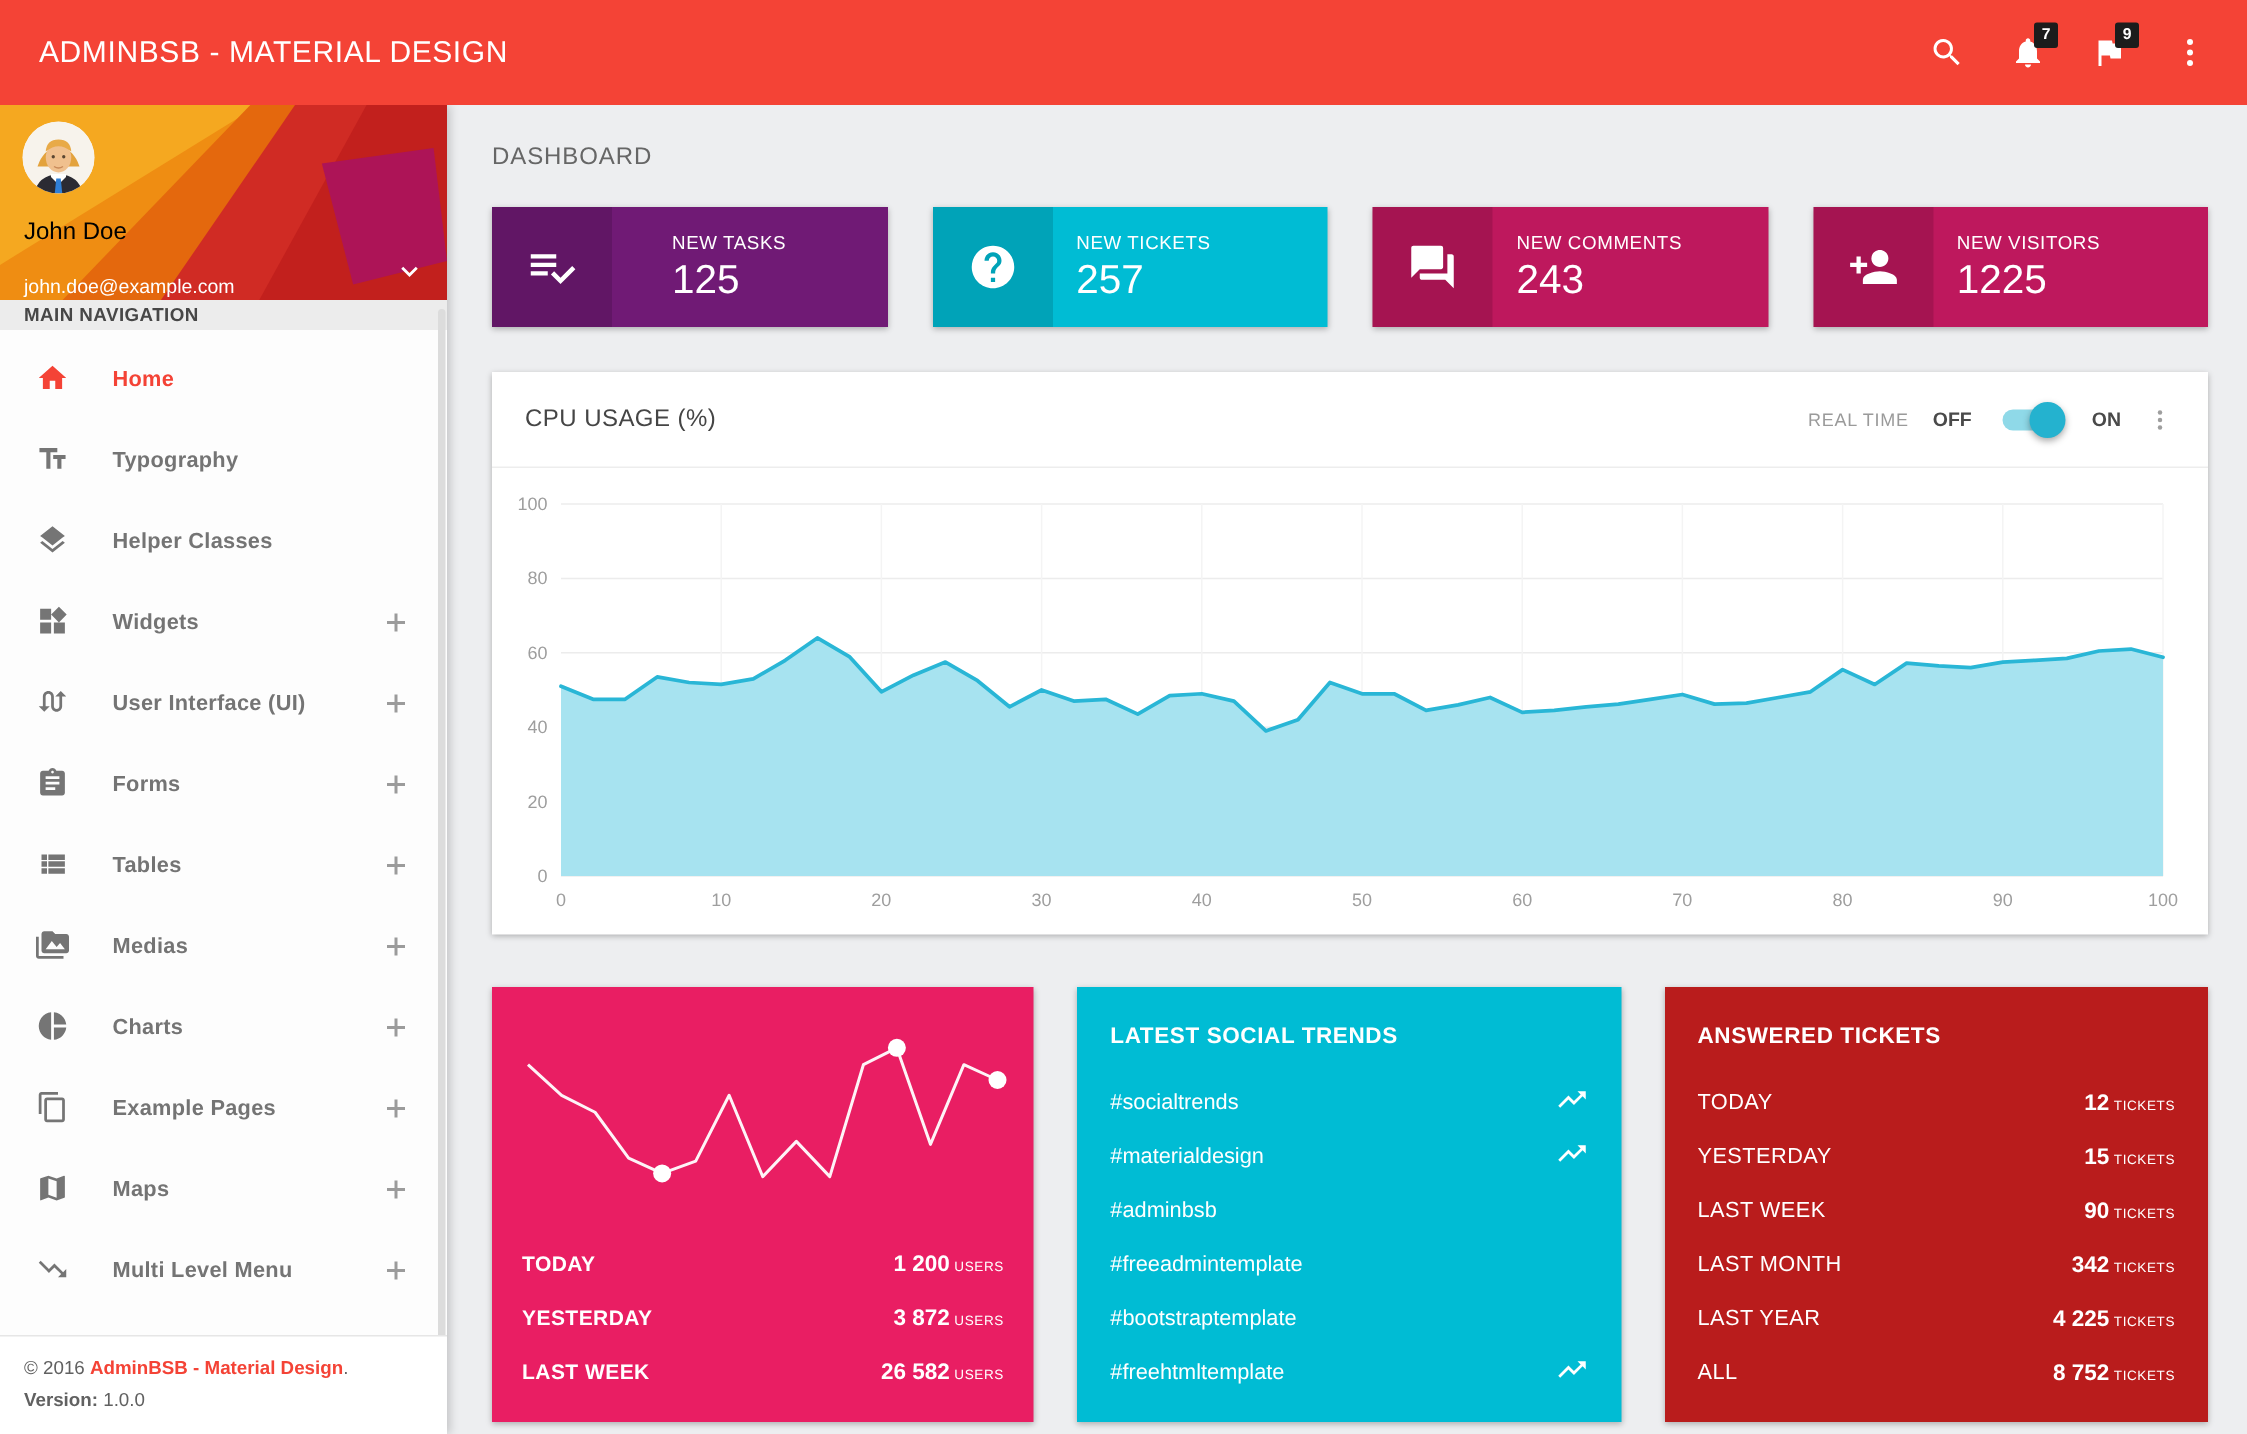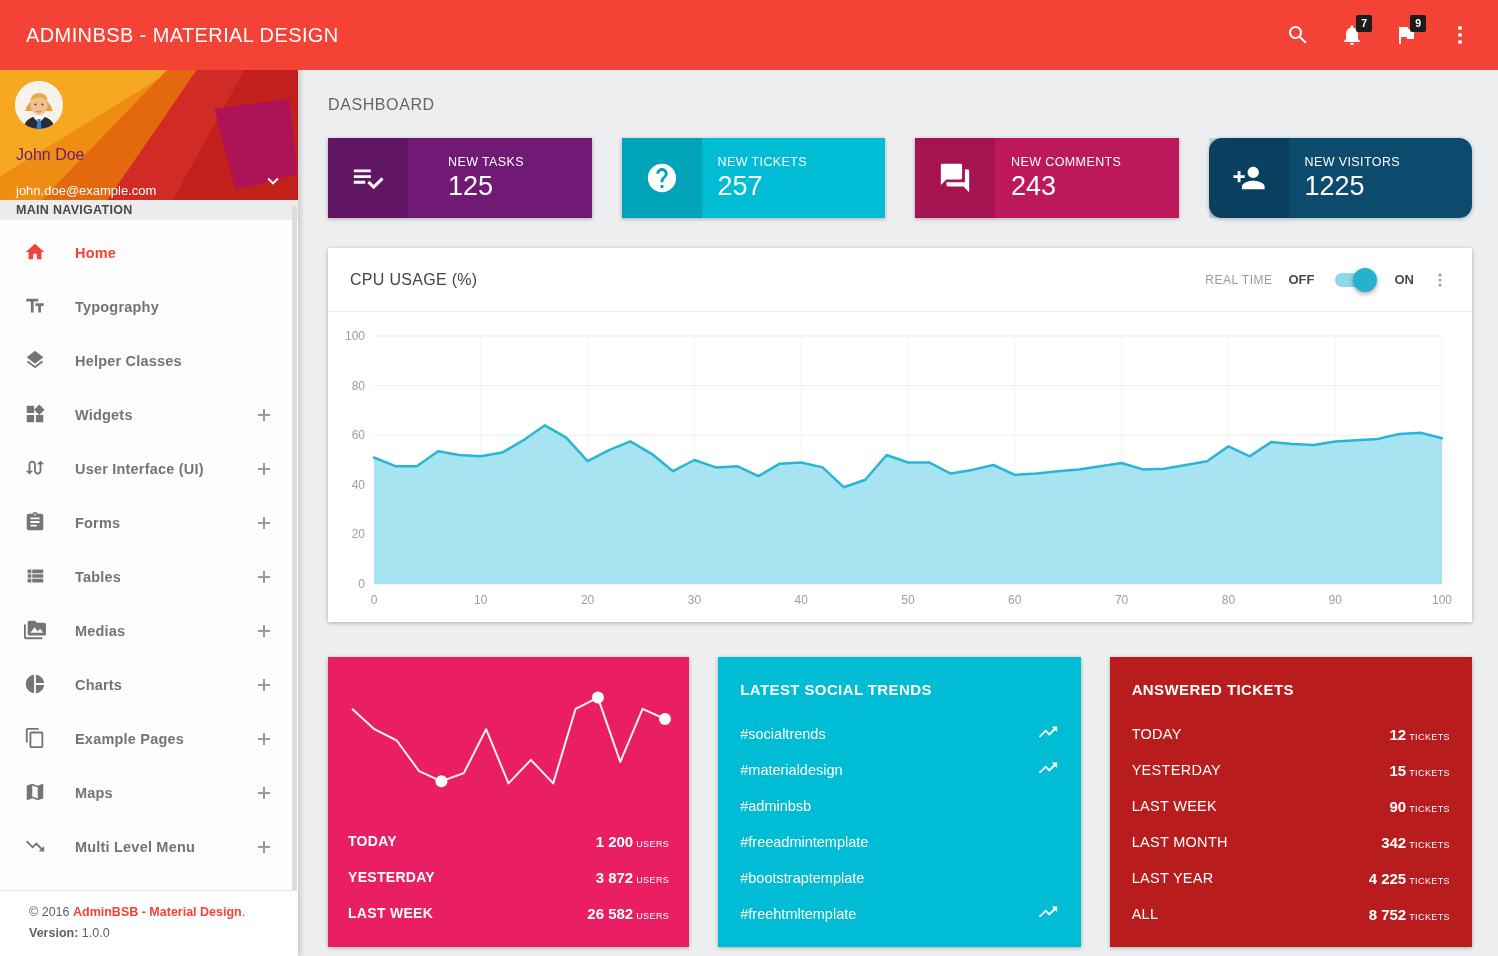--- a/index.html
+++ b/index.html
@@ -31,21 +31,21 @@
   .geo1 { background:#f5a820; clip-path:polygon(0 0, 58% 0, 0 82%); }
   .geo2 { background:#e4680d; clip-path:polygon(14% 100%, 56% 0, 100% 0, 100% 100%); }
   .geo3 { background:#d02b24; clip-path:polygon(36% 100%, 66% 0, 100% 0, 100% 100%); }
   .geo4 { background:#c2201d; clip-path:polygon(58% 100%, 82% 0, 100% 0, 100% 100%); }
   .geo5 { background:#ad1457; clip-path:polygon(72% 30%, 97% 22%, 100% 80%, 79% 92%); }
   .avatar {
     position:absolute; left:15px; top:11px; width:48px; height:48px; border-radius:50%;
     background:#f7f3ec; overflow:hidden;
   }
   .avatar svg { width:48px; height:48px; }
-  .user-name { position:absolute; left:16px; bottom:36px; color:#701a75; font-size:16px; }
+  .user-name { position:absolute; left:16px; bottom:36px; color:#000000; font-size:16px; }
   .user-email { position:absolute; left:16px; bottom:2px; color:#fff; font-size:13px; }
   .user-chevron { position:absolute; right:14px; bottom:8px; width:22px; height:22px; cursor:pointer; }
   .user-chevron svg { width:22px; height:22px; fill:#fff; }
   .nav-header {
     height:20px; background:#ececec; color:#474747; font-size:12.5px; font-weight:bold;
     display:flex; align-items:center; padding-left:16px; letter-spacing:.3px;
   }
   .nav-list { padding-top:6px; }
   .nav-item {
     display:flex; align-items:center; height:54px; padding:0 26px 0 24px; cursor:pointer; color:#747474;
@@ -56,21 +56,21 @@
   .nav-item.active .nav-icon svg { fill:#F44336; }
   .nav-label { font-size:14.5px; font-weight:bold; letter-spacing:.2px; }
   .nav-plus { margin-left:auto; width:16px; height:16px; }
   .nav-plus svg { width:16px; height:16px; fill:#9b9b9b; }
   .sidebar-scrollbar {
     position:absolute; top:136px; right:1px; width:5px; height:690px;
     background:#dcdcdc; border-radius:3px; cursor:grab;
   }
   .sidebar-footer {
     position:absolute; left:0; right:0; bottom:0; height:66px; background:#fff;
-    border-top:1px solid #e6e6e6; padding:11px 29px; font-size:12.5px; color:#616161; line-height:21px;
+    border-top:1px solid #e6e6e6; padding:11px 16px; font-size:12.5px; color:#616161; line-height:21px;
   }
   .legal-link { color:#F44336; font-weight:bold; cursor:pointer; }
   .version-label { font-weight:bold; }
   
   .main { position:absolute; left:298px; top:70px; right:0; bottom:0; padding:24px 26px 0 30px; }
   .page-heading { color:#666; font-size:16px; letter-spacing:.6px; margin:2px 0 24px; font-weight:normal; }
   
   .info-row { display:flex; gap:30px; margin-bottom:30px; }
   .info-box { flex:1; height:80px; display:flex; box-shadow:0 1px 4px rgba(0,0,0,.28); }
   .ib-icon { width:80px; display:flex; align-items:center; justify-content:center; background:rgba(0,0,0,.13); }
@@ -323,21 +323,21 @@
         <div class="ib-icon">
           <svg viewBox="0 0 24 24">
               <path d="M21 6h-2v9H6v2c0 .55.45 1 1 1h11l4 4V7c0-.55-.45-1-1-1zm-4 6V3c0-.55-.45-1-1-1H3c-.55 0-1 .45-1 1v14l4-4h10c.55 0 1-.45 1-1z"></path>
             </svg>
         </div>
         <div class="ib-content">
           <div class="ib-label">NEW COMMENTS</div>
           <div class="ib-value">243</div>
         </div>
       </div>
-      <div class="info-box" style="background: #0c4a6e; border-radius: 13px;">
+      <div class="info-box" style="background: #be185d;">
         <div class="ib-icon">
           <svg viewBox="0 0 24 24">
               <path d="M15 12c2.21 0 4-1.79 4-4s-1.79-4-4-4-4 1.79-4 4 1.79 4 4 4zm-9-2V7H4v3H1v2h3v3h2v-3h3v-2H6zm9 4c-2.67 0-8 1.34-8 4v2h16v-2c0-2.66-5.33-4-8-4z"></path>
             </svg>
         </div>
         <div class="ib-content">
           <div class="ib-label">NEW VISITORS</div>
           <div class="ib-value">1225</div>
         </div>
       </div>

